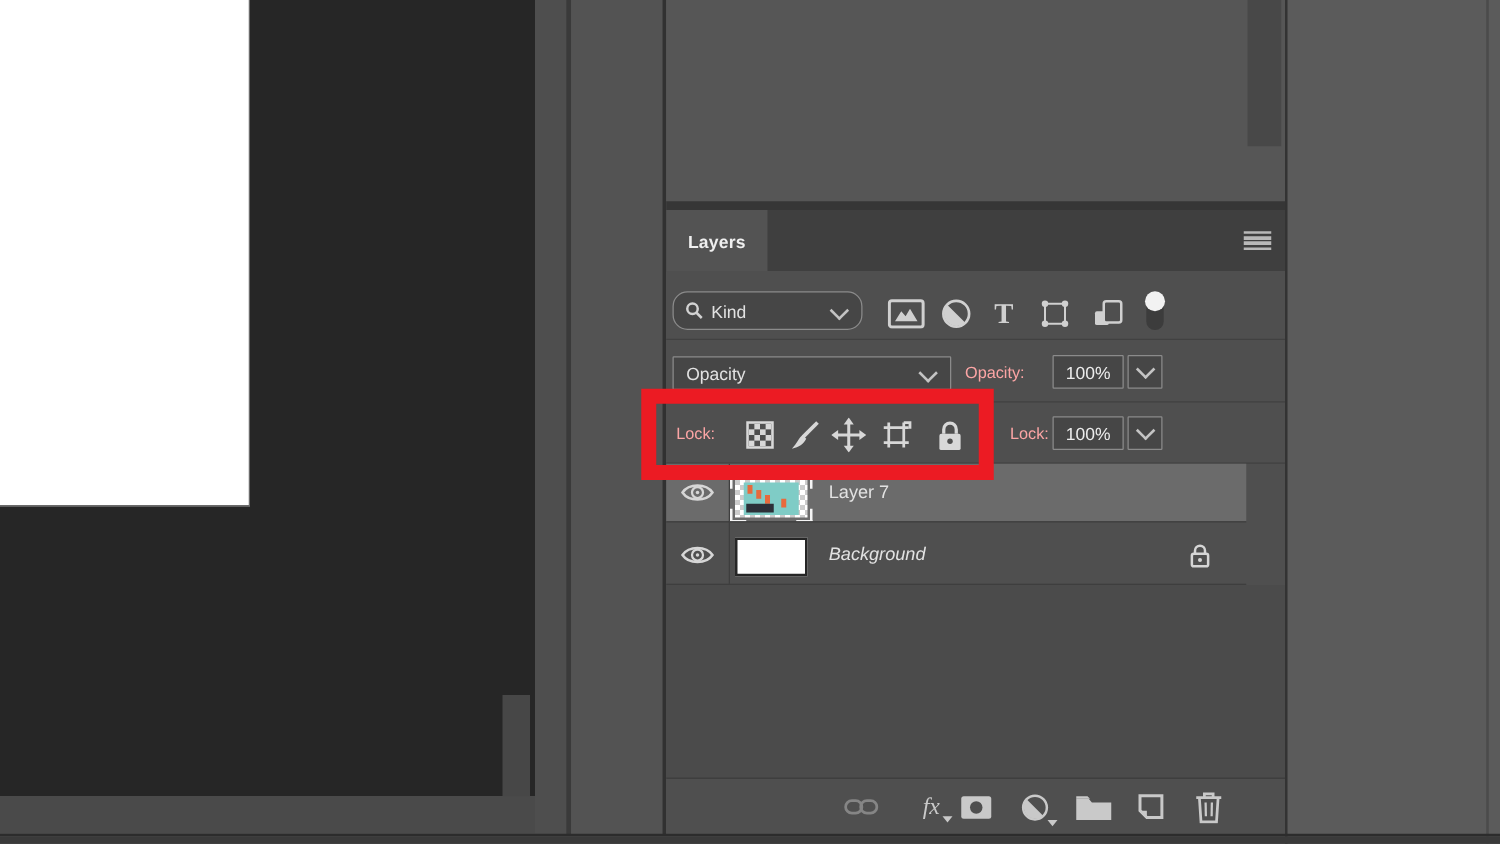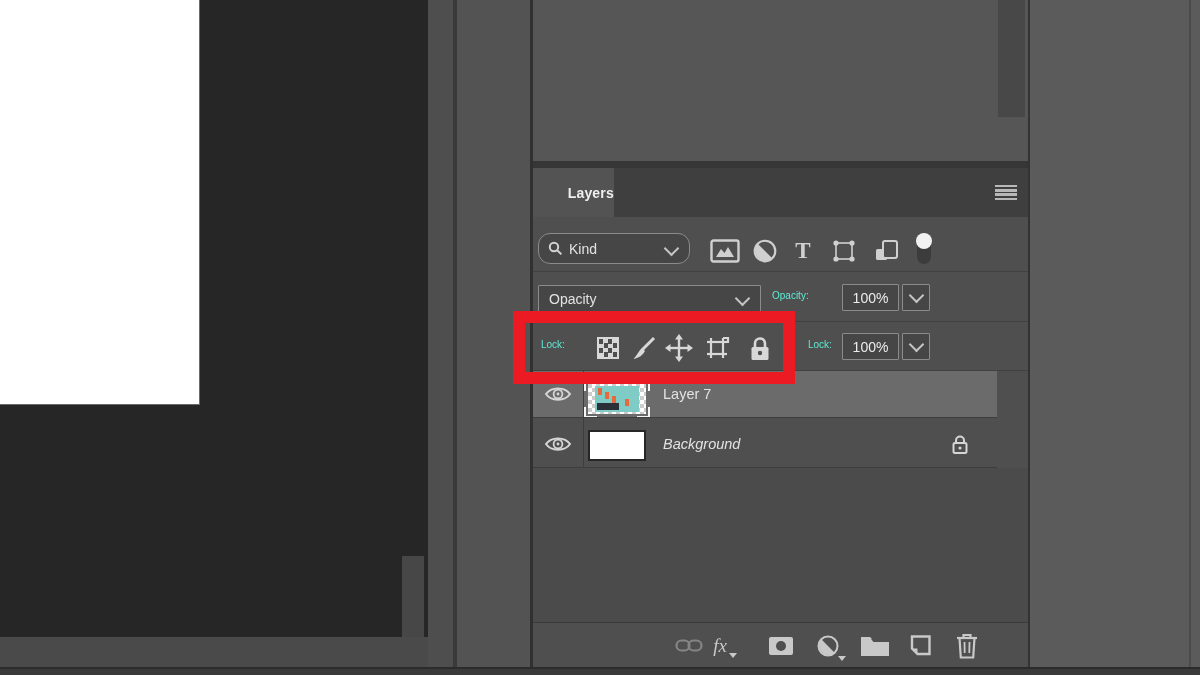--- a/index.html
+++ b/index.html
@@ -26,40 +26,40 @@
   .right-seam{left:1189px;top:0;width:2px;height:675px;background:#4b4b4b;}
   
   .bottom-line{left:0;top:667px;width:1200px;height:2px;background:#2c2c2c;z-index:30;}
   .bottom-strip{left:0;top:669px;width:1200px;height:6px;background:#3a3a3a;z-index:30;}
   
   .top-panel{left:533px;top:0;width:495px;height:161px;background:#565656;}
   .top-panel-scroll{left:998px;top:0;width:27px;height:117px;background:#484848;}
   .panel-gap{left:533px;top:161px;width:495px;height:7px;background:#363636;}
   
   .tabbar{left:533px;top:168px;width:495px;height:49px;background:#3f3f3f;}
-  .tab{position:absolute;top:0;height:49px;display:flex;align-items:center;justify-content:flex-end;
+  .tab{position:absolute;top:0;height:49px;display:flex;align-items:center;justify-content:center;
        font-size:14px;font-weight:700;color:#acacac;letter-spacing:.2px;}
   .tab-active{left:0;width:81px;background:#535353;color:#efefef;}
   .tab-channels{left:81px;width:106px;border-left:1px solid #353535;border-right:1px solid #353535;}
   .tab-paths{left:187px;width:80px;border-right:1px solid #353535;}
   .hamburger{left:995px;top:185px;width:22px;height:16px;cursor:pointer;}
   .hamburger span{display:block;height:2.4px;background:#b8b8b8;margin-bottom:1.8px;}
   
   .panel-body{left:533px;top:217px;width:495px;height:405px;background:#4f4f4f;}
   .hdiv{position:absolute;left:0;width:495px;height:1px;background:#414141;}
   
   .combo{position:absolute;background:#464646;border:1px solid #8b8b8b;border-radius:1px;
          display:flex;align-items:center;color:#e2e2e2;font-size:14px;}
   .chev{width:9px;height:9px;border-left:2px solid #c4c4c4;border-bottom:2px solid #c4c4c4;
         transform:rotate(-45deg);margin-top:-4px;}
   .valuebox{position:absolute;background:#464646;border:1px solid #8b8b8b;border-radius:1px;
             display:flex;align-items:center;justify-content:center;color:#ececec;font-size:14px;}
   .chevbox{position:absolute;background:#464646;border:1px solid #8b8b8b;border-radius:1px;
            display:flex;align-items:center;justify-content:center;}
-  .rowlabel{position:absolute;color:#5eead4;font-size:10px;}
+  .rowlabel{position:absolute;color:#fca5a5;font-size:13px;}
   .icon-btn{position:absolute;display:flex;align-items:center;justify-content:center;cursor:pointer;}
   
   .checker-icon{width:22px;height:22px;border:2px solid #d8d8d8;box-sizing:border-box;
     background:repeating-conic-gradient(#d8d8d8 0% 25%, #4f4f4f 0% 50%) 0 0/9px 9px;}
   
   .layer-row{position:absolute;left:533px;width:464px;}
   .row-eyecol-div{left:583px;top:371px;width:1px;height:96px;background:#3e3e3e;}
   .layer-name{position:absolute;color:#e2e2e2;font-size:14.5px;}
   .thumb-wrap{position:absolute;width:58px;height:30px;}
   .thumb-checker{width:100%;height:100%;background:repeating-conic-gradient(#ffffff 0% 25%, #cccccc 0% 50%) 0 0/8px 8px;
@@ -273,21 +273,21 @@
 <div class="abs" style="left:533px;top:467px;width:464px;height:1px;background:#3e3e3e;"></div>
 <div class="abs" style="left:533px;top:468px;width:495px;height:154px;background:#4b4b4b;"></div>
 
 <div class="abs panel-toolbar">
   <div class="icon-btn" style="left:141px;top:12px;width:30px;height:20px;">
     <svg width="28" height="15" viewBox="0 0 28 15">
       <rect x="1.5" y="2.5" width="13" height="10" rx="5" fill="none" stroke="#858585" stroke-width="2.2"></rect>
       <rect x="13.5" y="2.5" width="13" height="10" rx="5" fill="none" stroke="#858585" stroke-width="2.2"></rect>
     </svg>
   </div>
-  <div class="icon-btn" style="left:172px;top:9px;width:30px;height:26px;">
+  <div class="icon-btn" style="left:197px;top:9px;width:30px;height:26px;">
     <span class="fx-text">fx</span>
     <span class="tri" style="position:absolute;right:-2px;bottom:0;"></span>
   </div>
   <div class="icon-btn" style="left:234px;top:12px;width:28px;height:22px;">
     <svg width="26" height="20" viewBox="0 0 26 20">
         <rect x="1" y="1" width="24" height="18" rx="2" fill="#c9c9c9"></rect>
         <circle cx="13" cy="10" r="5" fill="#4f4f4f"></circle>
       </svg>
   </div>
   <div class="icon-btn" style="left:281px;top:10px;width:28px;height:26px;">

